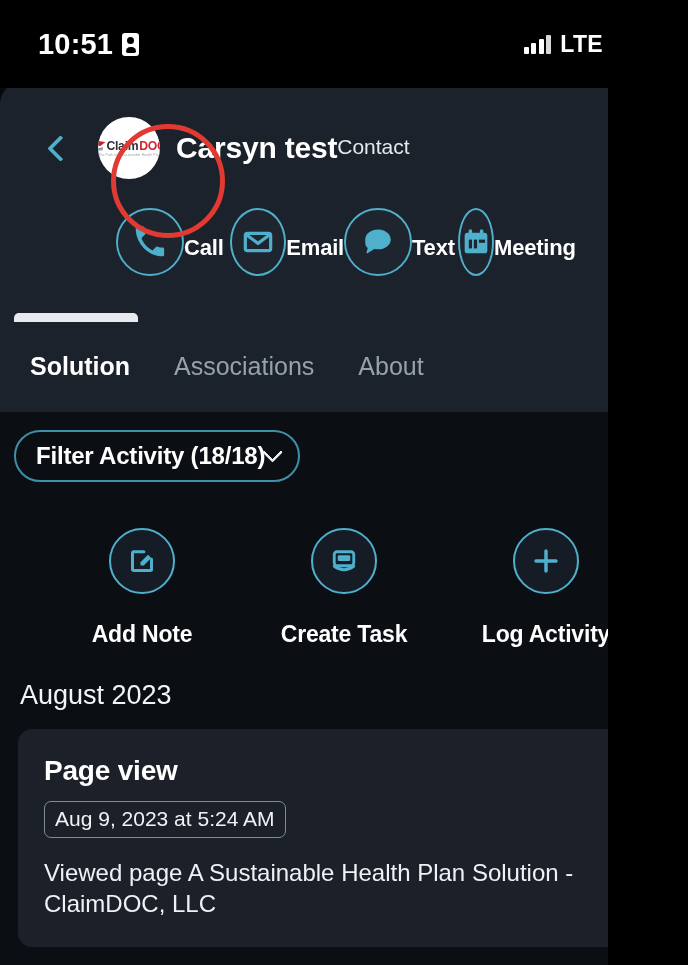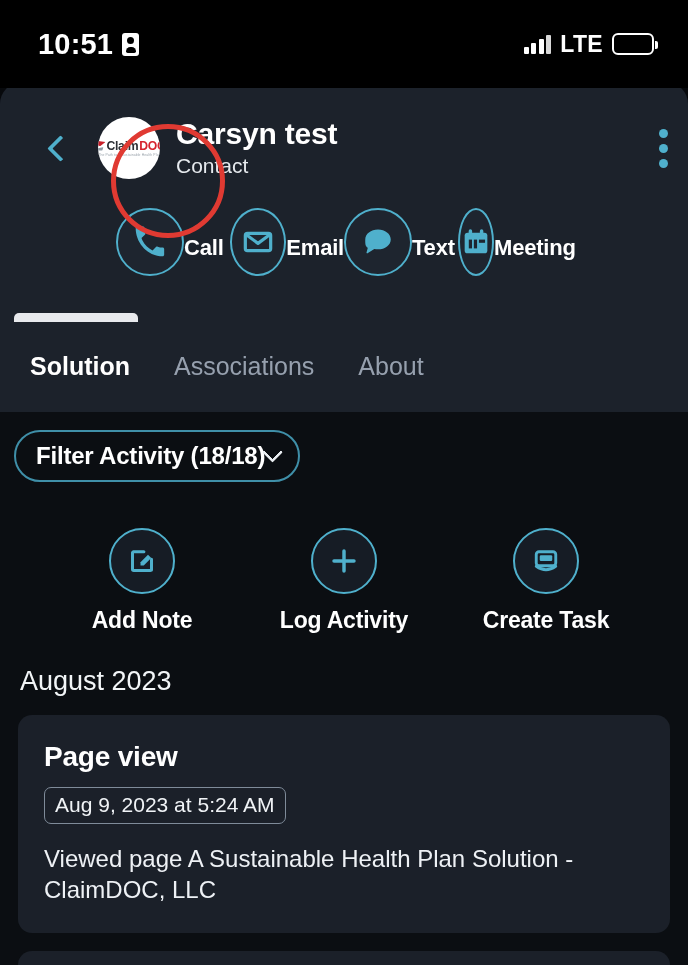--- a/index.html
+++ b/index.html
@@ -7,21 +7,21 @@
   html, body {
     width: 688px;
     height: 965px;
     background: #000000;
     font-family: "Liberation Sans", sans-serif;
     overflow: hidden;
   }
 
   #screen {
     position: relative;
-    width: 688px;
+    width: 608px;
     height: 965px;
     background: #07090c;
     overflow: hidden;
   }
 
   
   .status-bar {
     position: absolute;
     top: 0; left: 0;
     width: 688px;
@@ -212,21 +212,21 @@
     font-weight: 700;
     letter-spacing: -0.3px;
   }
   .logo-tag {
     color: #9aa3ab;
     font-size: 3.6px;
     letter-spacing: 0.15px;
     margin-top: 2px;
     white-space: nowrap;
   }
-  .title-block { display: flex; flex-direction: column; }
+  .title-block { display: flex; flex-direction: row; }
   .contact-name {
     color: #ffffff;
     font-size: 30px;
     font-weight: 700;
     letter-spacing: -0.2px;
     line-height: 1.08;
   }
   .contact-type {
     color: #e6eaee;
     font-size: 21px;
@@ -378,20 +378,21 @@
     justify-content: center;
     gap: 52px;
     padding-top: 28px;
   }
   .qa-item {
     display: flex;
     flex-direction: column;
     align-items: center;
     cursor: pointer;
     width: 150px;
+    gap: 14px;
   }
   .qa-circle {
     width: 66px; height: 66px;
     border-radius: 50%;
     border: 2px solid #4fb0cc;
     background: #161c25;
     display: flex;
     align-items: center;
     justify-content: center;
   }
@@ -571,37 +572,37 @@
             <path d="M4.4 5.2v13.4c0 .6.5 1 1 1h13.2" stroke="#4fb0cc" stroke-width="2.4" stroke-linecap="round" fill="none"></path>
             <path d="M19.6 10.6v8.6" stroke="#4fb0cc" stroke-width="2.4" stroke-linecap="round" fill="none"></path>
             <path d="M10.8 15.6h2.6l6-6-2.6-2.6-6 6v2.6z" fill="#4fb0cc"></path>
           </svg>
         </div>
         <span class="qa-label">Add Note</span>
       </div>
 
       <div class="qa-item">
         <div class="qa-circle">
-          <svg width="32" height="32" viewBox="0 0 24 24" aria-hidden="true">
-            <path d="M12 4.5v15M4.5 12h15" stroke="#4fb0cc" stroke-width="2.6" stroke-linecap="round"></path>
-          </svg>
-        </div>
-        <span class="qa-label">Log Activity</span>
-      </div>
-
-      <div class="qa-item">
-        <div class="qa-circle">
           <svg width="30" height="30" viewBox="0 0 24 24" aria-hidden="true">
             <rect x="4.2" y="4.6" width="15.6" height="11.2" rx="2.2" fill="none" stroke="#4fb0cc" stroke-width="2.3"></rect>
             <path d="M4.2 16.2c2.6 1.8 5.2 2.8 7.8 2.8s5.2-1 7.8-2.8" fill="none" stroke="#4fb0cc" stroke-width="2.3" stroke-linecap="round"></path>
             <rect x="7" y="7.4" width="10" height="4.6" rx="1" fill="#4fb0cc"></rect>
           </svg>
         </div>
         <span class="qa-label">Create Task</span>
       </div>
+
+      <div class="qa-item">
+        <div class="qa-circle">
+          <svg width="32" height="32" viewBox="0 0 24 24" aria-hidden="true">
+            <path d="M12 4.5v15M4.5 12h15" stroke="#4fb0cc" stroke-width="2.6" stroke-linecap="round"></path>
+          </svg>
+        </div>
+        <span class="qa-label">Log Activity</span>
+      </div>
     </div>
 
     <div class="month-header">August 2023</div>
 
     <div class="card">
       <div class="card-title">Page view</div>
       <div class="time-chip">Aug 9, 2023 at 5:24 AM</div>
       <div class="card-body">Viewed page A Sustainable Health Plan Solution - ClaimDOC, LLC</div>
     </div>
 

